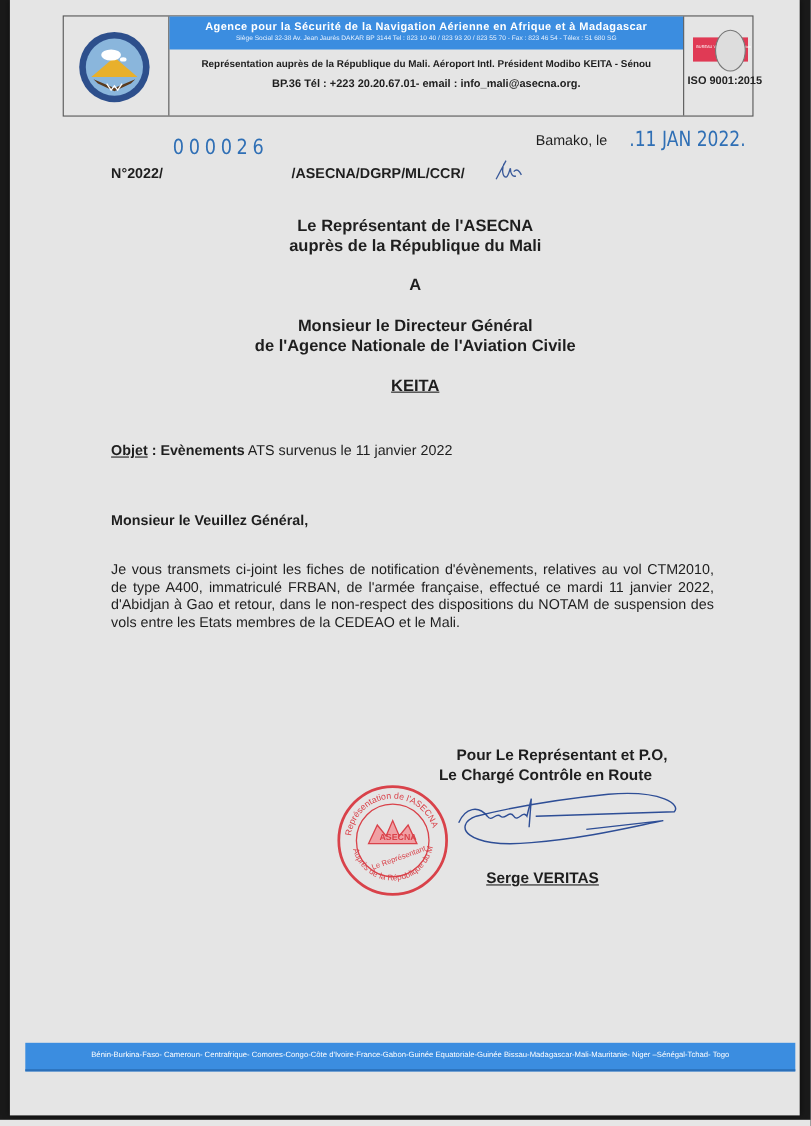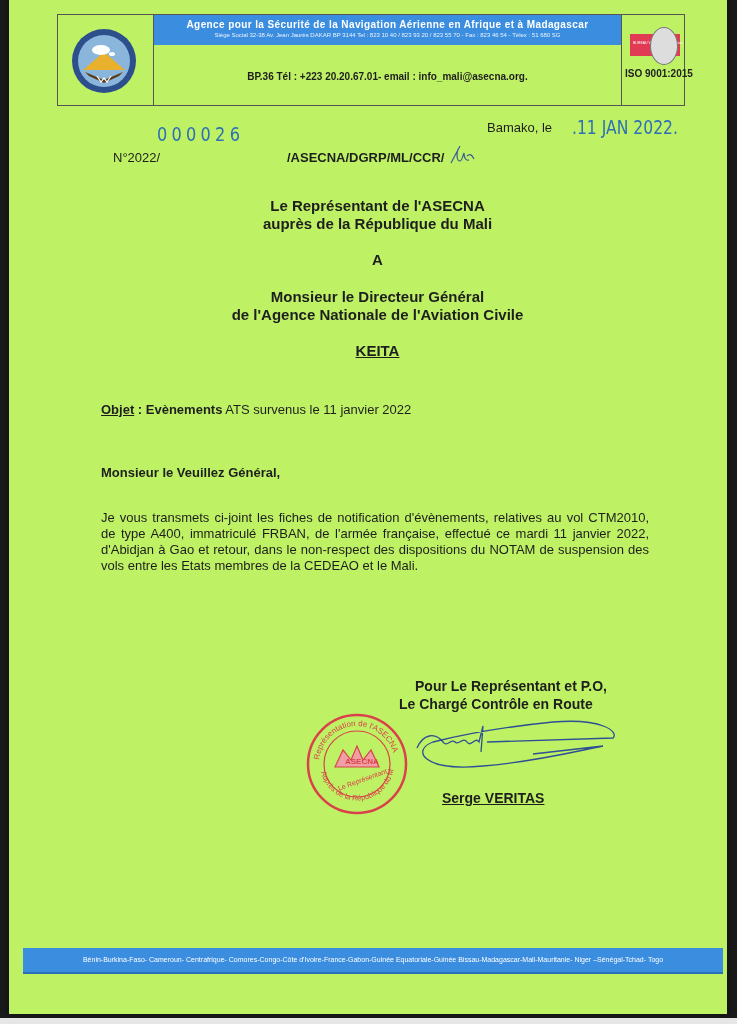--- a/index.html
+++ b/index.html
@@ -5,21 +5,21 @@
     html, body { margin: 0; padding: 0; }
     body {
       width: 737px; height: 1024px;
       background: #1a1a1a;
       position: relative; overflow: hidden;
       font-family: "Liberation Sans", sans-serif;
       color: #1e1e1e;
     }
     .page {
       position: absolute; left: 9px; top: 0; width: 718px; height: 1014px;
-      background: #bef264;
+      background: #e5e5e5;
       box-shadow: 0 0 6px rgba(0,0,0,0.6);
     }
     .bottom-strip {
       position: absolute; left: 0; top: 1018px; width: 737px; height: 6px; background: #e6e6e6;
     }
     
     .header {
       position: absolute; left: 48px; top: 14px; width: 626px; height: 90px;
       border: 1px solid #555;
     }
@@ -39,22 +39,22 @@
     .agency-address { font-size: 6px; margin-top: 2px; white-space: nowrap; color: #eaf3ff; }
     .rep-line1 { position: absolute; top: 38px; left: 0; width: 100%; text-align: center; font-size: 9px; font-weight: bold; white-space: nowrap; }
     .rep-line2 { position: absolute; top: 56px; left: 0; width: 100%; text-align: center; font-size: 10px; font-weight: bold; white-space: nowrap; }
     .cert-cell { position: absolute; left: 564px; top: 0; width: 62px; height: 90px; }
     .bv-band { position: absolute; left: 8px; top: 19px; width: 50px; height: 22px; background: #e03a55; }
     .bv-text { position: absolute; left: 3px; top: 7px; font-size: 3.5px; color: #fff; white-space: nowrap; }
     .bv-seal { position: absolute; left: 28px; top: 12px; width: 26px; height: 36px; border-radius: 50%; background: #ddd; border: 1px solid #777; }
     .iso { position: absolute; left: 3px; top: 53px; font-size: 10px; font-weight: bold; white-space: nowrap; color: #222; }
 
     .stamp-num { position: absolute; left: 148px; top: 123px; font-size: 19px; color: #2f6fb5; letter-spacing: 5px; font-family: "DejaVu Sans", sans-serif; transform: scaleX(0.85); transform-origin: left; }
-    .ref-left { position: absolute; left: 92px; top: 150px; font-size: 13px; font-weight: normal; margin-left: 12px; }
-    .ref-right { position: absolute; left: 278px; top: 150px; font-size: 13px; font-weight: bold; }
+    .ref-left { position: absolute; left: 92px; top: 150px; font-size: 13px; font-weight: bold; }
+    .ref-right { position: absolute; left: 256px; top: 150px; font-size: 13px; font-weight: bold; }
     .initials { position: absolute; left: 439px; top: 143px; width: 30px; height: 24px; }
     .place { position: absolute; left: 478px; top: 120px; font-size: 13px; }
     .date-stamp { position: absolute; left: 563px; top: 116px; font-size: 19px; color: #2f6fb5; font-family: "DejaVu Sans", sans-serif; transform: scaleX(0.82); transform-origin: left; white-space: nowrap; }
 
     .center { position: absolute; left: 0; width: 737px; text-align: center; font-size: 15px; font-weight: bold; }
     .u { text-decoration: underline; }
 
     .objet { position: absolute; left: 92px; top: 402px; font-size: 13px; white-space: nowrap; }
     .salute { position: absolute; left: 92px; top: 465px; font-size: 13px; font-weight: bold; }
     .para { position: absolute; left: 92px; width: 548px; font-size: 13px; line-height: 16px; text-align: justify; }
@@ -85,20 +85,21 @@
         <ellipse cx="41" cy="26" rx="3" ry="2" fill="#ffffff"></ellipse>
         <path d="M14 44 L33 52 L52 44 L48 48 L33 55 L18 48 Z" fill="#5a3b1e"></path>
         <path d="M26 48 L30 54 L33 50 L36 54 L40 48" stroke="#fff" stroke-width="1.2" fill="none"></path>
       </svg>
     </div>
     <div class="mid-cell">
       <div class="blue-band">
         <div class="agency-name">Agence pour la Sécurité de la Navigation Aérienne en Afrique et à Madagascar</div>
         <div class="agency-address">Siège Social 32-38 Av. Jean Jaurès DAKAR BP 3144 Tel : 823 10 40 / 823 93 20 / 823 55 70 - Fax : 823 46 54 - Télex : 51 680 SG</div>
       </div>
+      <div class="rep-line1">Représentation auprès de la République du Mali. Aéroport Intl. Président Modibo KEITA - Sénou</div>
       <div class="rep-line2">BP.36   Tél : +223 20.20.67.01- email : info_mali@asecna.org.</div>
     </div>
     <div class="cert-cell">
       <div class="bv-band">
         <span class="bv-text">BUREAU VERITAS Certification</span>
       </div>
       <div class="bv-seal"></div>
       <div class="iso">ISO 9001:2015</div>
     </div>
   </div>

